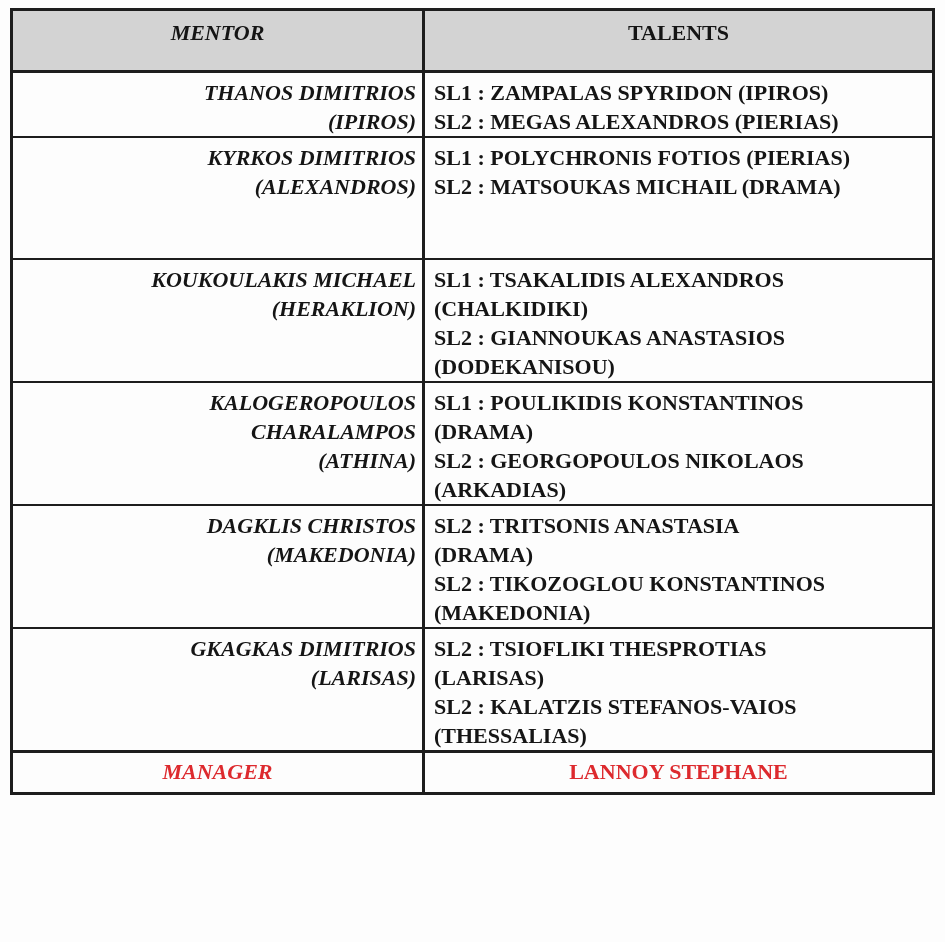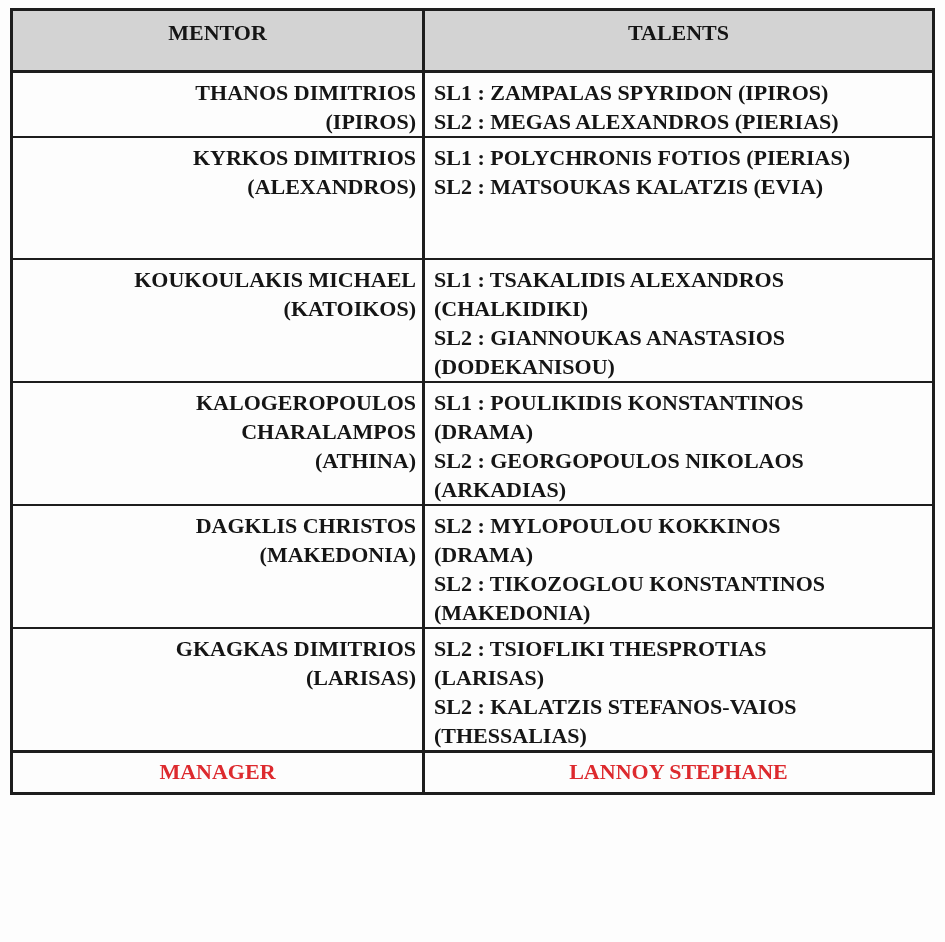--- a/index.html
+++ b/index.html
@@ -28,21 +28,21 @@
   th, td {
     border: 2px solid var(--border-color, #1d1d1d);
     vertical-align: top;
     font-weight: bold;
     font-size: 22px;
     line-height: 29px;
     color: var(--text-color, #151515);
     box-sizing: border-box;
   }
   
-  th:first-child, td:first-child { border-right-width: 3px; width: 412px; }
+  th:first-child, td:first-child { border-right-width: 3px; width: 412px; font-style: italic; }
   th:last-child, td:last-child  { border-left-width: 3px; }
 
   thead th {
     background: var(--header-bg, #d3d3d3);
     height: 62px;
     padding-top: 7px;
     text-align: center;
     border-bottom-width: 3px;
   }
   td.mentor {
@@ -96,28 +96,28 @@
   </tr>
 
 
   <tr>
     <td class="mentor">
             <div>KYRKOS DIMITRIOS</div>
             <div>(ALEXANDROS)</div>
           </td>
     <td class="talents">
             <div>SL1 : POLYCHRONIS FOTIOS (PIERIAS)</div>
-            <div>SL2 : MATSOUKAS KALATZIS (EVIA)</div>
+            <div>SL2 : MATSOUKAS MICHAIL (DRAMA)</div>
           </td>
   </tr>
 
   <tr>
     <td class="mentor">
             <div>KOUKOULAKIS MICHAEL</div>
-            <div>(KATOIKOS)</div>
+            <div>(HERAKLION)</div>
           </td>
     <td class="talents">
             <div>SL1 : TSAKALIDIS ALEXANDROS</div>
             <div>(CHALKIDIKI)</div>
             <div>SL2 : GIANNOUKAS ANASTASIOS</div>
             <div>(DODEKANISOU)</div>
           </td>
   </tr>
 
   <tr>
@@ -134,21 +134,21 @@
           </td>
   </tr>
 
 
   <tr>
     <td class="mentor">
             <div>DAGKLIS CHRISTOS</div>
             <div>(MAKEDONIA)</div>
           </td>
     <td class="talents">
-            <div>SL2 : MYLOPOULOU KOKKINOS</div>
+            <div>SL2 : TRITSONIS ANASTASIA</div>
             <div>(DRAMA)</div>
             <div>SL2 : TIKOZOGLOU KONSTANTINOS</div>
             <div>(MAKEDONIA)</div>
           </td>
   </tr>
 
   <tr>
     <td class="mentor">
             <div>GKAGKAS DIMITRIOS</div>
             <div>(LARISAS)</div>

